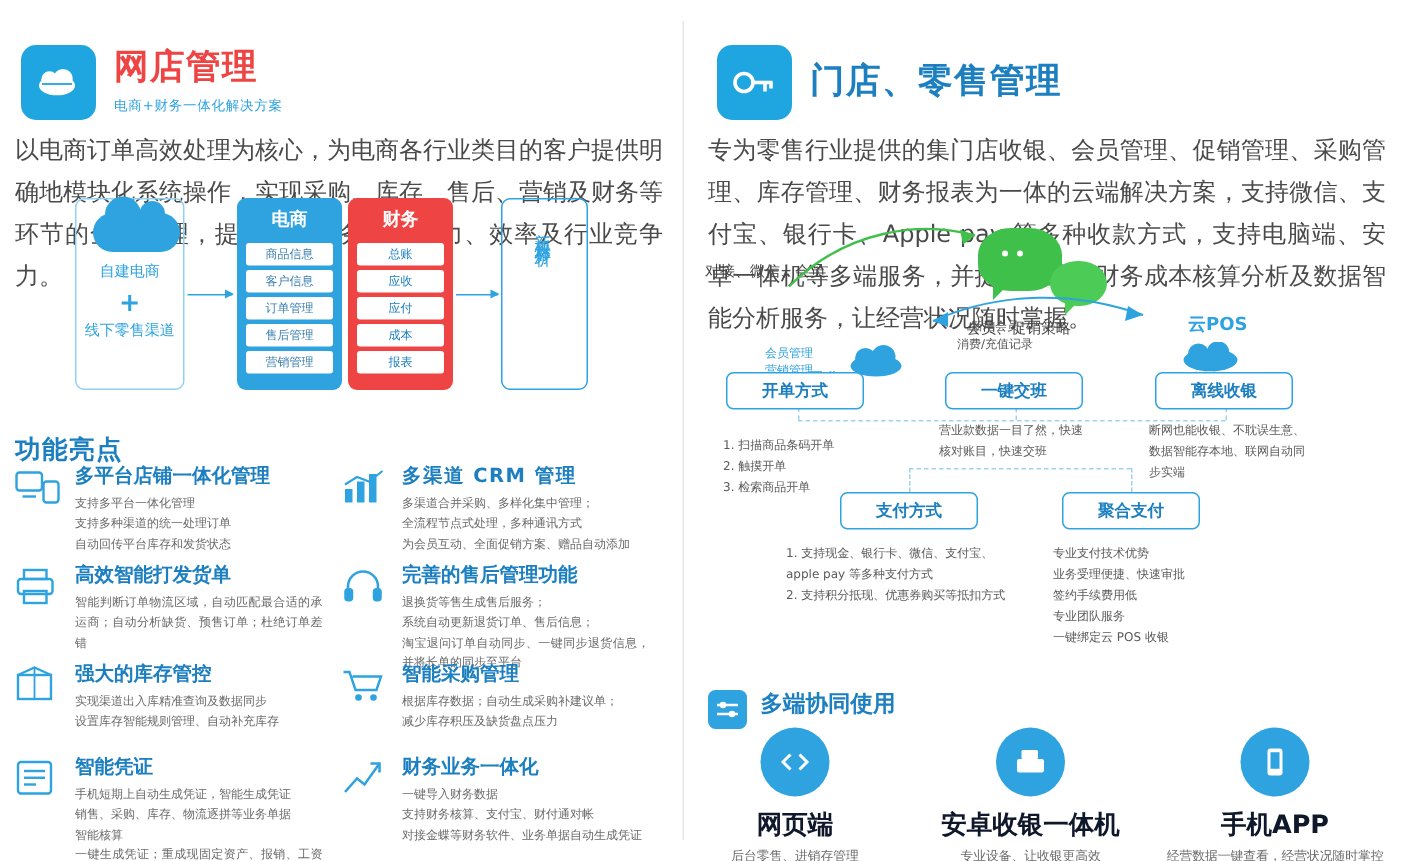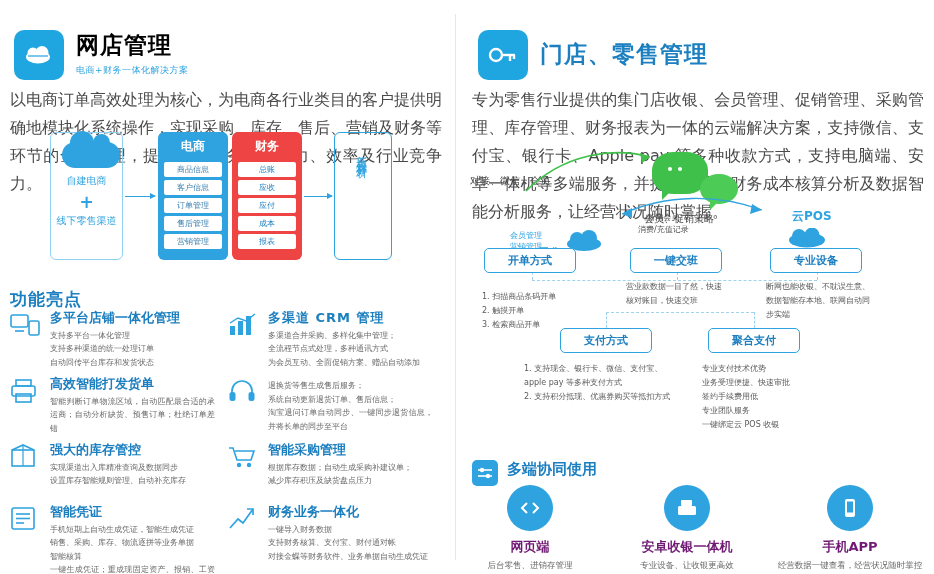--- a/index.html
+++ b/index.html
@@ -28,21 +28,21 @@
   }
   .hdr .sub{font-size:9px;margin-top:5px;letter-spacing:.5px;}
   .intro{
     position:absolute;font-size:16px;line-height:1.75;color:#4a4a4a;
     text-align:justify;
   }
 
   
   #left-header{left:14px;top:30px;}
   #left-header .badge{background:#1fa5e0;}
-  #left-header h1{color:#000000;}
+  #left-header h1{color:#ef4444;}
   #left-header .sub{color:#2ea3e0;}
   #left-intro{left:10px;top:86px;width:432px;}
 
   .diag{position:absolute;}
   .rbox{
     position:absolute;border:1px solid #2ea3e0;border-radius:6px;
     box-sizing:border-box;
   }
   .bluebox{
     position:absolute;background:#2ea3e0;border-radius:6px;
@@ -135,21 +135,21 @@
   #multi-title .sq{
     width:26px;height:26px;background:#2ea3e0;border-radius:5px;
     margin-right:9px;display:flex;align-items:center;justify-content:center;
   }
   #multi-title span.tx{font-size:15px;font-weight:bold;color:#1c7fc0;}
   .term{position:absolute;width:150px;text-align:center;}
   .term .circ{
     width:46px;height:46px;border-radius:50%;background:#2ea3e0;
     margin:0 auto 7px;display:flex;align-items:center;justify-content:center;
   }
-  .term .nm{font-size:13px;font-weight:bold;color:#701a75;}
+  .term .nm{font-size:17px;font-weight:bold;color:#0f172a;}
   .term .ds{font-size:8.5px;color:#6a6a6a;margin-top:4px;}
   svg{display:block;}
 </style>
 </head>
 <body>
 
 <div class="page">
 
   <div class="divider"></div>
 
@@ -252,20 +252,21 @@
   </div>
 
   <div class="feat" style="left:228px;top:376px;">
     <div class="ic">
       <svg width="30" height="26" viewBox="0 0 30 26">
           <path d="M4 16 v-3 a10 10 0 0 1 20 0 v3" fill="none" stroke="#2ea3e0" stroke-width="1.7"></path>
           <rect x="1.5" y="14" width="6" height="9" rx="2.5" fill="#2ea3e0"></rect>
           <rect x="20.5" y="14" width="6" height="9" rx="2.5" fill="#2ea3e0"></rect>
         </svg>
     </div>
+    <div class="ttl">完善的售后管理功能</div>
     <div class="bd" style="white-space:pre-line;">退换货等售生成售后服务；
 系统自动更新退货订单、售后信息；
 淘宝退问订单自动同步、一键同步退货信息，并将长单的同步至平台</div>
   </div>
 
   <div class="feat" style="left:10px;top:442px;">
     <div class="ic">
       <svg width="30" height="26" viewBox="0 0 30 26">
           <rect x="2" y="6" width="22" height="16" fill="none" stroke="#2ea3e0" stroke-width="1.6"></rect>
           <polyline points="2,6 13,1 24,6" fill="none" stroke="#2ea3e0" stroke-width="1.6"></polyline>
@@ -393,21 +394,21 @@
     <div class="dashline" style="left:70px;top:140px;width:285px;"></div>
 
     <div class="rnode" style="left:22px;top:108px;width:92px;">开单方式</div>
     <div class="rtext" style="left:20px;top:150px;width:110px;white-space:pre-line;">1. 扫描商品条码开单
 2. 触摸开单
 3. 检索商品开单</div>
 
     <div class="rnode" style="left:168px;top:108px;width:92px;">一键交班</div>
     <div class="rtext" style="left:164px;top:140px;width:102px;">营业款数据一目了然，快速核对账目，快速交班</div>
 
-    <div class="rnode" style="left:308px;top:108px;width:92px;">专业设备</div>
+    <div class="rnode" style="left:308px;top:108px;width:92px;">离线收银</div>
     <div class="rtext" style="left:304px;top:140px;width:110px;">断网也能收银、不耽误生意、数据智能存本地、联网自动同步实端</div>
 
     <div class="rnode" style="left:98px;top:188px;width:92px;">支付方式</div>
     <div class="rtext" style="left:62px;top:222px;width:160px;white-space:pre-line;">1. 支持现金、银行卡、微信、支付宝、apple pay 等多种支付方式
 2. 支持积分抵现、优惠券购买等抵扣方式</div>
 
     <div class="rnode" style="left:246px;top:188px;width:92px;">聚合支付</div>
     <div class="rtext" style="left:240px;top:222px;width:130px;white-space:pre-line;">专业支付技术优势
 业务受理便捷、快速审批
 签约手续费用低

